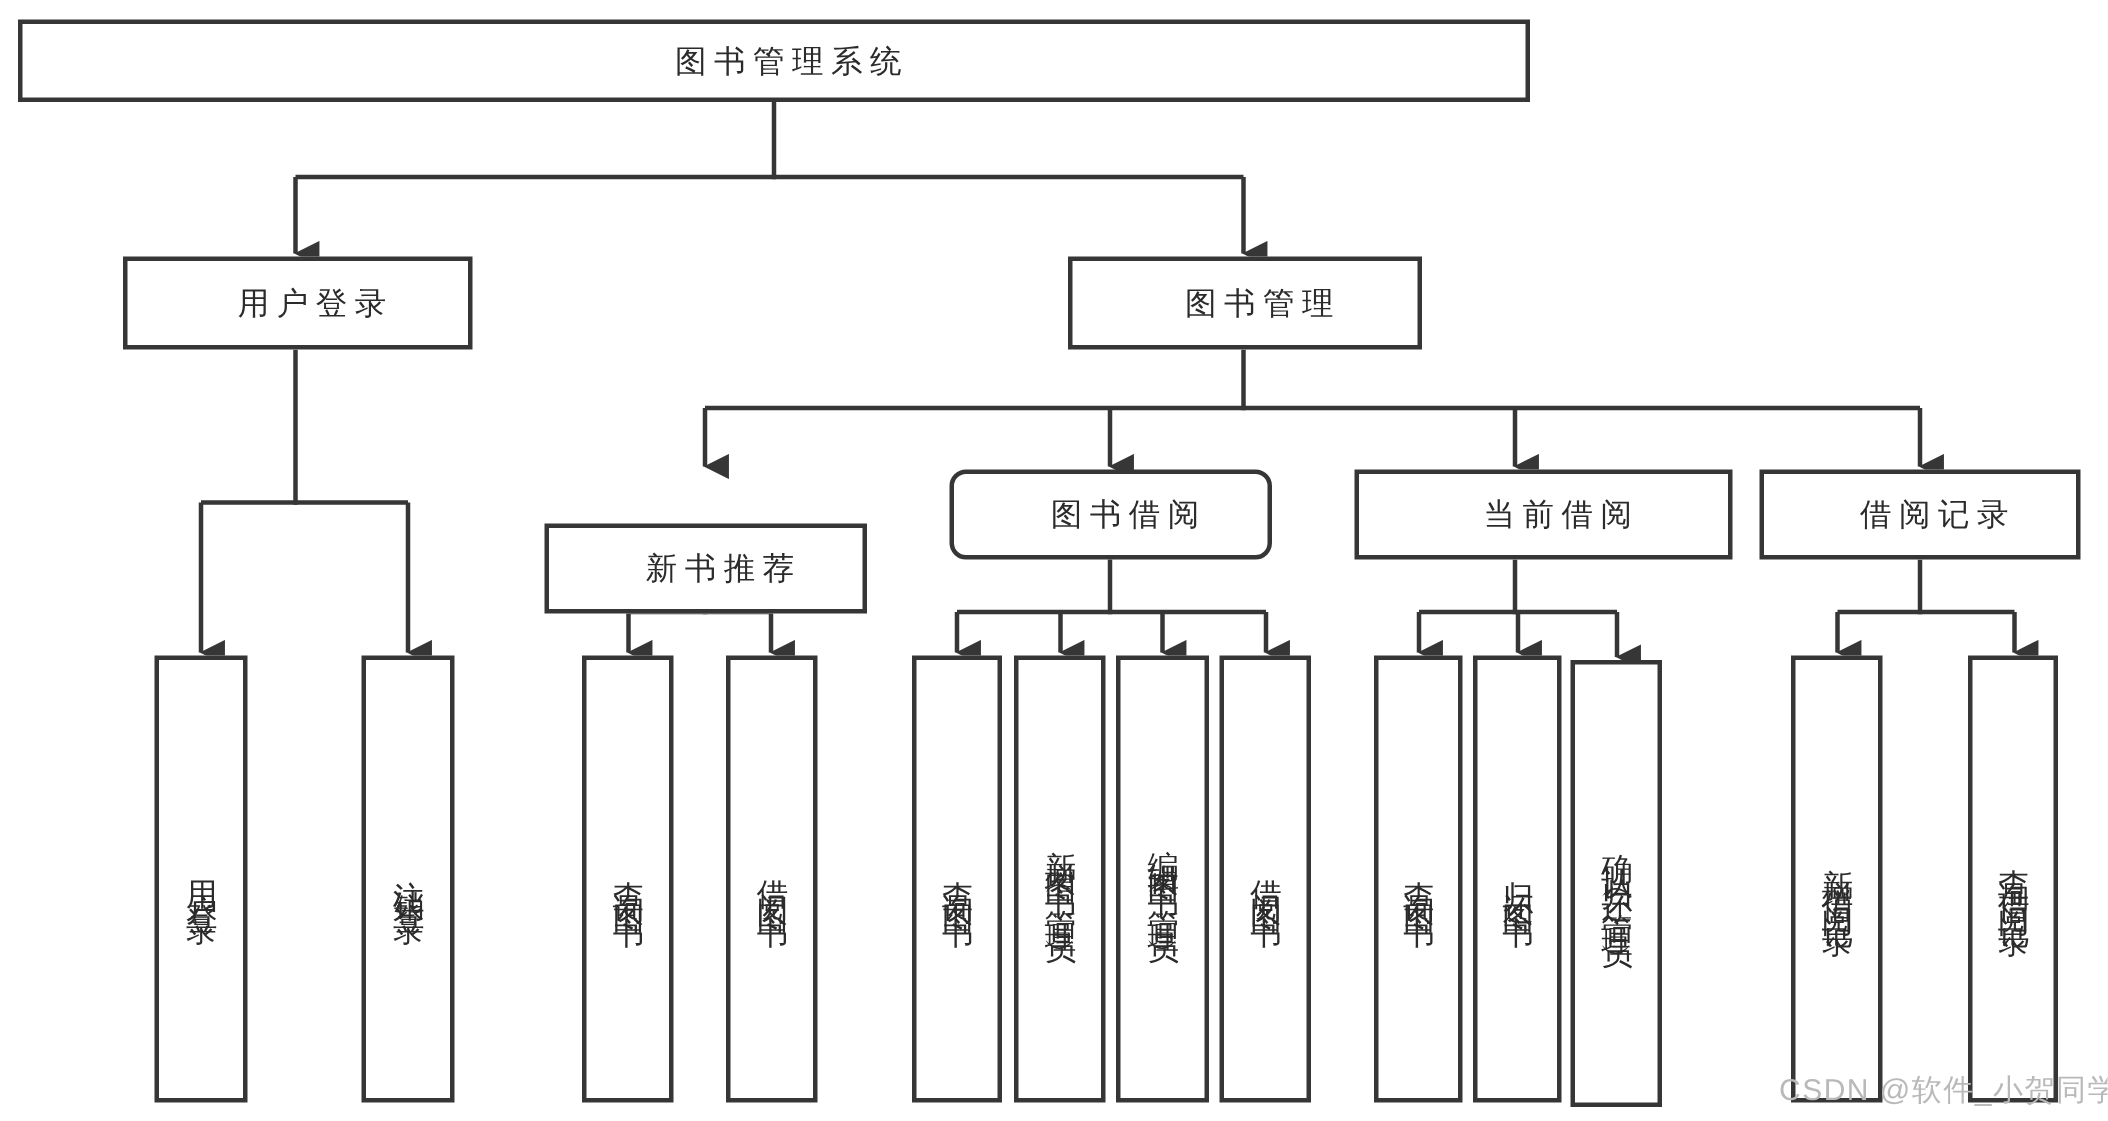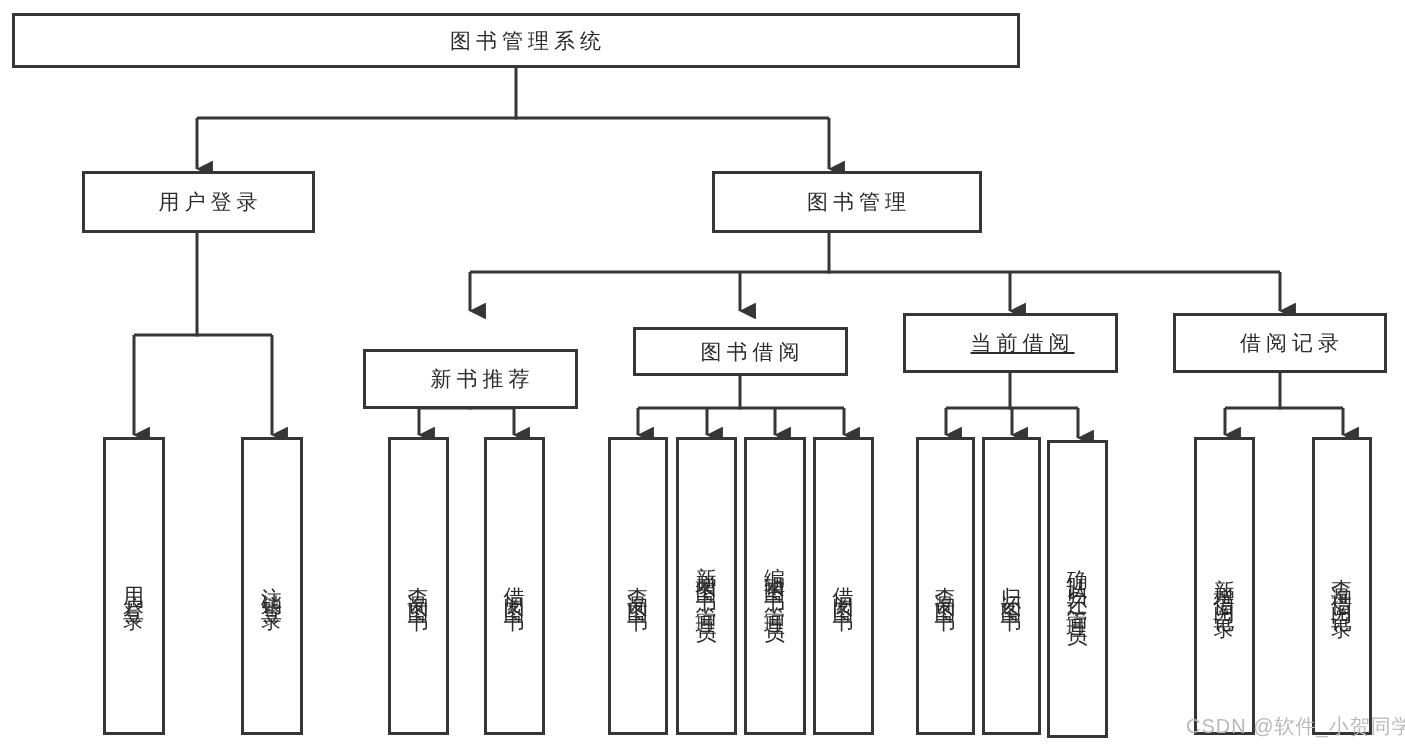--- a/index.html
+++ b/index.html
@@ -66,25 +66,25 @@
 
     <path class="ln" d="M1280 373 V409.5"></path>
     <path class="ln" d="M1225 408 H1343"></path>
     <path class="ln" d="M1225 408 V435" marker-end="url(#arw)"></path>
     <path class="ln" d="M1343 408 V435" marker-end="url(#arw)"></path>
   </svg>
 
   <div class="node hbox" style="left:12px;top:13px;width:1008px;height:55px;">图书管理系统</div>
 
   <div class="node hbox" style="left:82px;top:171px;width:233px;height:62px;">用户登录</div>
-  <div class="node hbox" style="left:712px;top:171px;width:270px;height:62px;">图书管理</div>
+  <div class="node hbox" style="left:712px;top:171px;width:236px;height:62px;">图书管理</div>
 
   <div class="node hbox" style="left:363px;top:313px;width:215px;height:60px;margin-top:36px;">新书推荐</div>
-  <div class="node hbox" style="left:633px;top:327px;width:215px;height:49px;">图书借阅</div>
-  <div class="node hbox" style="left:903px;top:313px;width:215px;height:60px;text-decoration:underline;">当前借阅</div>
+  <div class="node hbox" style="left:633px;top:313px;width:215px;height:60px;border-radius:11px;">图书借阅</div>
+  <div class="node hbox" style="left:903px;top:313px;width:252px;height:60px;">当前借阅</div>
   <div class="node hbox" style="left:1173px;top:313px;width:214px;height:60px;">借阅记录</div>
 
   <div class="node vbox" style="left:103px;top:437px;width:62px;height:298px;">用户登录</div>
   <div class="node vbox" style="left:241px;top:437px;width:62px;height:298px;">注销登录</div>
 
   <div class="node vbox" style="left:388px;top:437px;width:61px;height:298px;">查询图书</div>
   <div class="node vbox" style="left:484px;top:437px;width:61px;height:298px;">借阅图书</div>
 
   <div class="node vbox" style="left:608px;top:437px;width:60px;height:298px;">查询图书</div>
   <div class="node vbox" style="left:676px;top:437px;width:61px;height:298px;">新增图书（管理员）</div>

